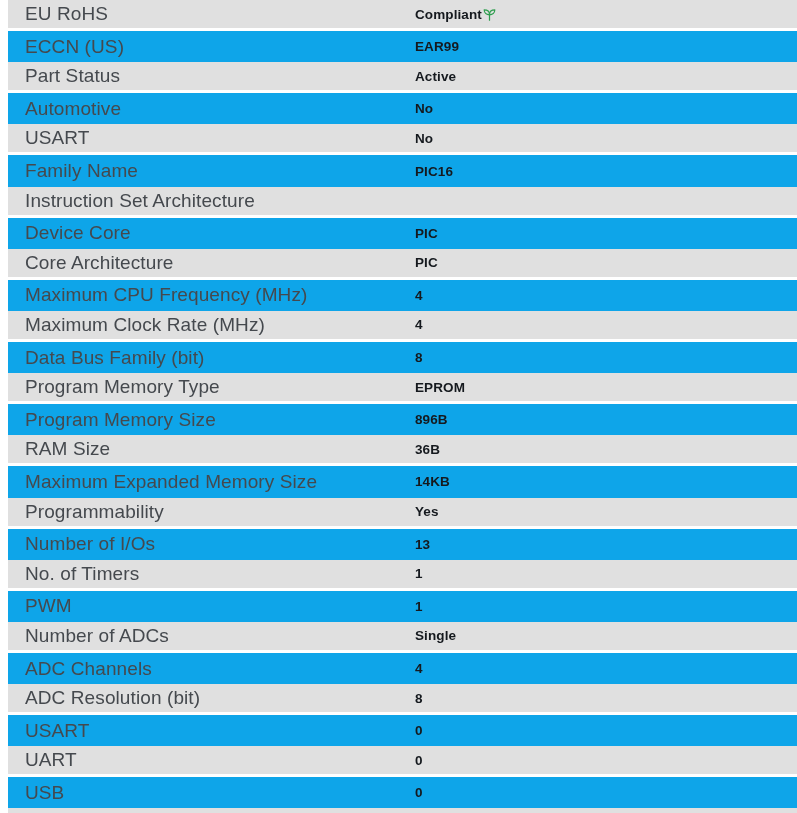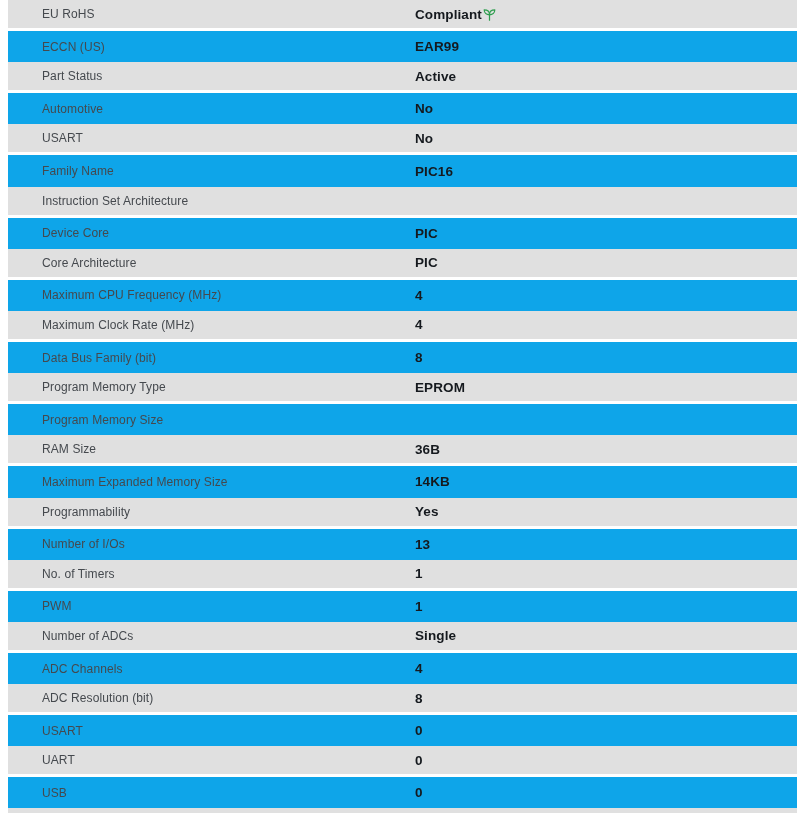--- a/index.html
+++ b/index.html
@@ -30,22 +30,22 @@
     background: #e0e0e0;
     border-bottom: 3px solid #ffffff;
   }
   .cell {
     box-sizing: border-box;
     white-space: nowrap;
     overflow: hidden;
   }
   .cell.label {
     flex: 0 0 407px;
-    padding-left: 34px;
-    font-size: 12px;
+    padding-left: 17px;
+    font-size: 19px;
     color: #45494e;
     letter-spacing: 0.1px;
   }
   .cell.value {
     flex: 1 1 auto;
     display: flex;
     align-items: center;
     font-size: 13.5px;
     font-weight: 700;
     color: #15191e;
@@ -157,20 +157,23 @@
 
   <div class="row odd">
     <div class="cell label">Program Memory Type</div>
     <div class="cell value">
       <span class="value-text">EPROM</span>
     </div>
   </div>
 
   <div class="row">
     <div class="cell label">Program Memory Size</div>
+    <div class="cell value">
+      <span class="value-text">896B</span>
+    </div>
   </div>
 
   <div class="row odd">
     <div class="cell label">RAM Size</div>
     <div class="cell value">
       <span class="value-text">36B</span>
     </div>
   </div>
 
   <div class="row">

